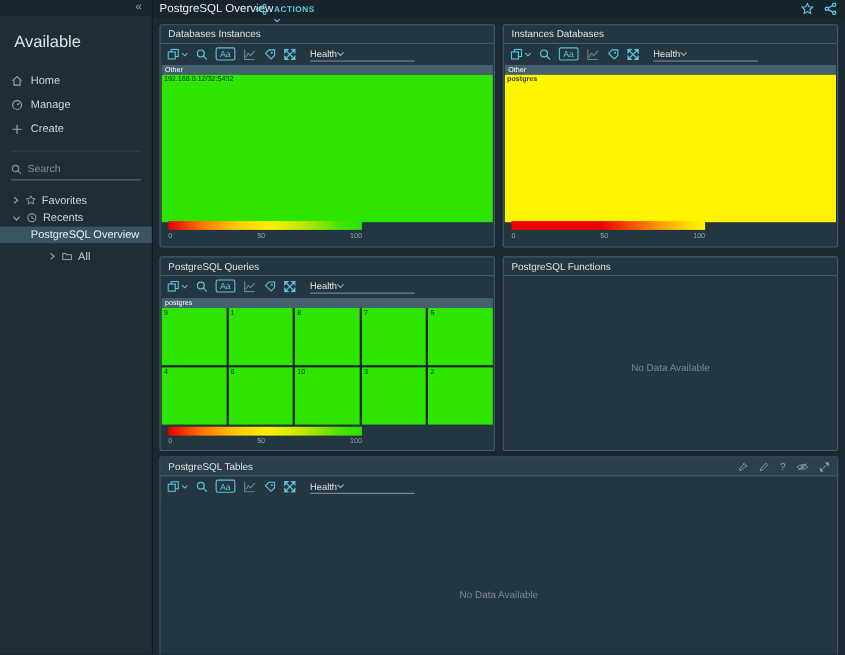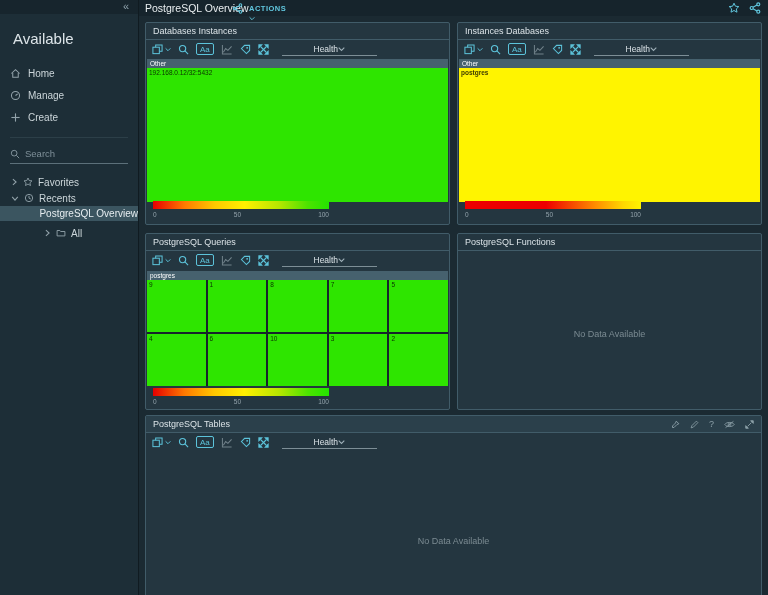--- a/index.html
+++ b/index.html
@@ -24,21 +24,21 @@
   .sb-top { height:14px; background:#17252d; position:relative; }
   .collapse-btn { position:absolute; right:9px; top:0px; font-size:11px; color:#8fa3ac; cursor:pointer; }
   .sb-title { font-size:15px; color:#dde5e9; padding:16px 0 10px 13px; font-weight:400; }
   .sb-nav { padding-left:10px; }
   .sb-nav-item { display:flex; align-items:flex-end; gap:7px; height:22px; font-size:10px; color:#ccd6da; cursor:pointer; }
   .sb-nav-item .ic { color:#93a3ab; width:11px; }
   .sb-search { margin:14px 10px 0 10px; padding-top:10px; border-top:1px solid #2c3f48; }
   .sb-search-row { display:flex; align-items:center; gap:5px; border-bottom:1px solid #5c707a; padding-bottom:4px; color:#7f9099; }
   .sb-search-row input { background:transparent; border:none; outline:none; width:95px; font-size:9.5px; color:#cfd8dc; font-family:"Liberation Sans",sans-serif; }
   .sb-search-row input::placeholder { color:#7f9099; }
-  .sb-tree { margin-top:10px;text-align:right; }
+  .sb-tree { margin-top:10px; }
   .tree-row { display:flex; align-items:center; gap:5px; height:16px; padding-left:11px; font-size:10px; color:#ccd6da; cursor:pointer; }
   .tree-row .chev, .tree-row .ic { color:#93a3ab; }
   .tree-child { height:15px; line-height:15px; padding-left:28px; font-size:10px; color:#e6edf0; cursor:pointer; }
   .tree-child.selected { background:#3b5560; }
 
   
   .panel { position:absolute; background:#243640; border:1px solid #415c69; border-radius:2px; }
   .p-instances { left:145px; top:22px;  width:305px; height:203px; }
   .p-databases { left:457px; top:22px;  width:305px; height:203px; }
   .p-queries   { left:145px; top:233px; width:305px; height:177px; }
@@ -47,21 +47,21 @@
 
   .panel-title { height:17px; line-height:16px; padding:0 7px; font-size:9px; color:#dbe3e7; border-bottom:1px solid #415c69; display:flex; justify-content:space-between; align-items:center; }
   .p-tables .panel-title { background:#2b404b; }
   .title-icons { display:flex; gap:10px; color:#8ca0a8; align-items:center; }
   .title-icons > span { cursor:pointer; }
 
   .toolbar { height:18px; display:flex; align-items:center; padding:0 6px; gap:7px; }
   .toolbar .tic { color:#5cc3da; cursor:pointer; display:flex; align-items:center; }
   .toolbar .tic.dis { color:#71828a; }
   .aa-box { border:1px solid #5cc3da; color:#5cc3da; border-radius:2px; font-size:8px; padding:0 3px; height:12px; line-height:11px; cursor:pointer; }
-  .metric-select { margin-left:6px; width:95px; border-bottom:1px solid #7d8e96; display:flex; justify-content:center; align-items:center; font-size:8.5px; color:#dbe3e7; height:13px; cursor:pointer; }
+  .metric-select { margin-left:6px; width:95px; border-bottom:1px solid #7d8e96; display:flex; justify-content:flex-start; align-items:center; font-size:8.5px; color:#dbe3e7; height:13px; cursor:pointer; }
   .metric-select .chev { color:#9fb0b8; }
 
   .hm { position:absolute; left:1px; right:1px; }
   .hm-group { height:9px; background:#46616e; color:#ffffff; font-size:6.5px; line-height:9px; padding-left:3px; }
   .hm-cell { position:relative; font-size:6.5px; color:rgba(0,0,0,.78); padding:1px 0 0 2px; cursor:pointer; }
   .cell-green { background:#2ee500; }
   .cell-yellow { background:#fff400; }
 
   .legend { position:absolute; left:7px; width:176px; }
   .legend-bar { height:8px; }

